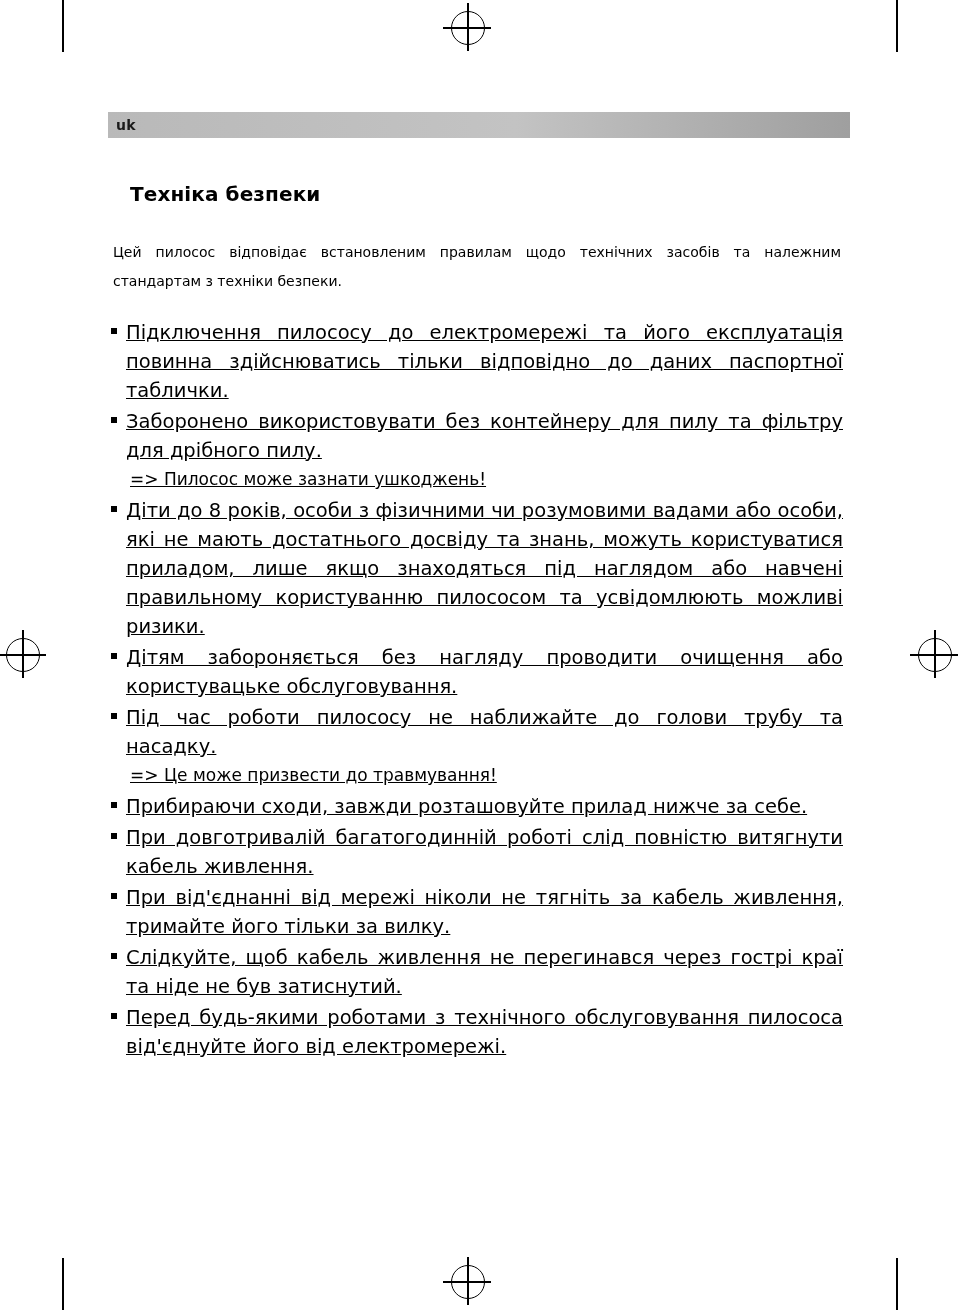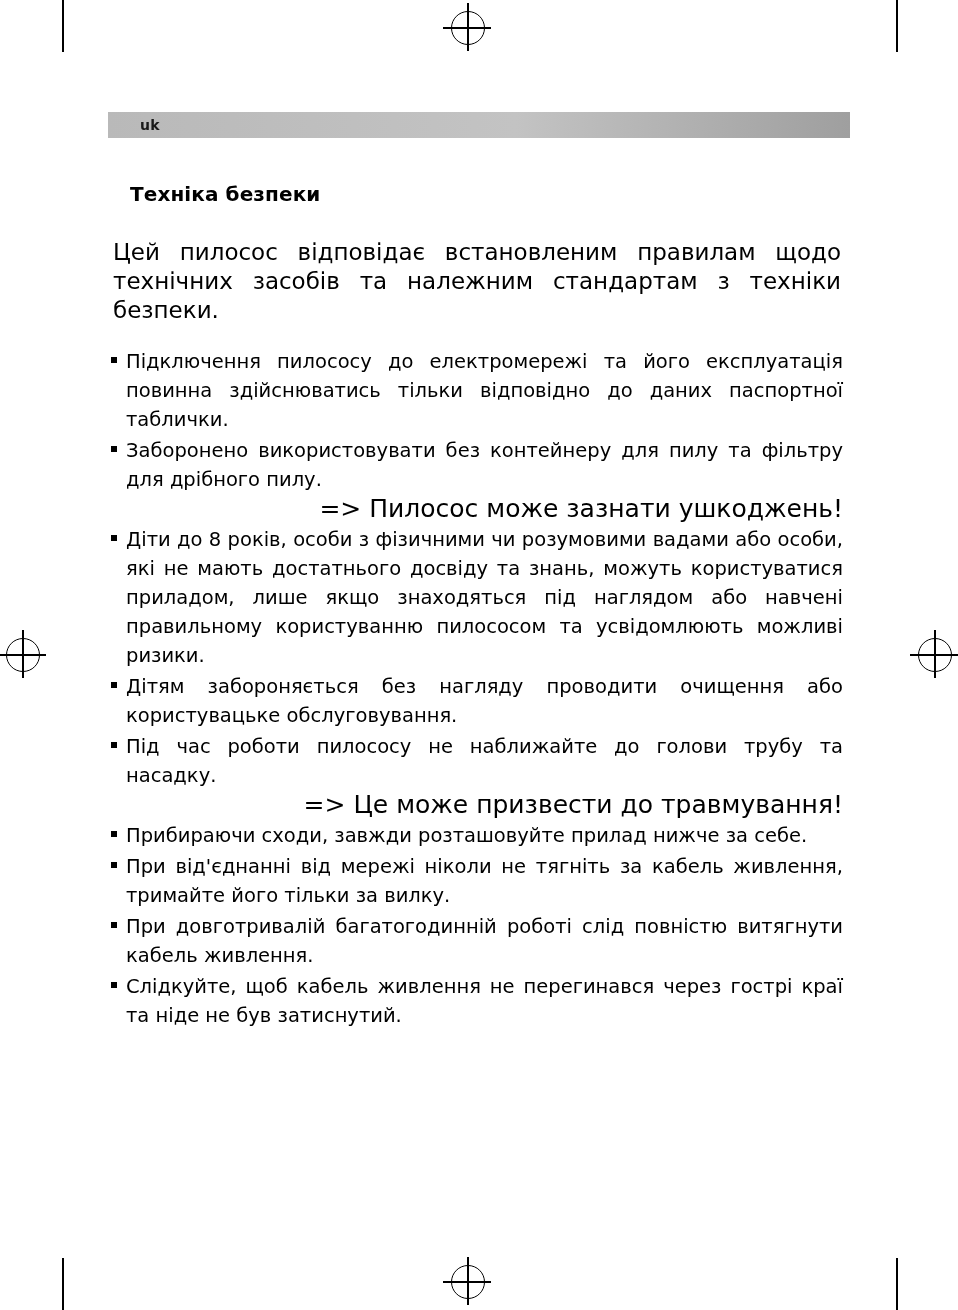--- a/index.html
+++ b/index.html
@@ -56,56 +56,57 @@
     left: 108px;
     top: 112px;
     width: 742px;
   }
 
   .lang-bar {
     height: 26px;
     background: linear-gradient(to right, #b9b9b9 0%, #c3c3c3 55%, #9f9f9f 100%);
     display: flex;
     align-items: center;
-    padding-left: 32px;
+    padding-left: 8px;
     box-sizing: border-box;
   }
   .lang-bar .lang-code {
     font-size: 14px;
     font-weight: bold;
     letter-spacing: 0.4px;
     color: #1a1a1a;
   }
 
   h1.doc-title {
     font-size: 20px;
     font-weight: bold;
     margin: 44px 0 0 22px;
     letter-spacing: 0.1px;
   }
 
   p.intro {
-    font-size: 23px;
+    font-size: 14px;
     line-height: 29px;
     margin: 32px 0 0 5px;
     text-align: justify;
     text-justify: inter-word;
     width: 728px;
   }
 
   ul.safety-list {
     list-style: none;
     margin: 22px 0 0 0;
     padding: 0;
     width: 735px;
   }
   ul.safety-list > li {
     position: relative;
     padding-left: 18px;
     margin-bottom: 2px;
+    text-decoration: underline;
   }
   ul.safety-list > li .bullet {
     position: absolute;
     left: 3px;
     top: 10px;
     width: 6px;
     height: 6px;
     background: #000;
   }
   ul.safety-list > li .li-text {
@@ -113,23 +114,23 @@
     font-size: 19.5px;
     line-height: 29px;
     text-align: justify;
     text-justify: inter-word;
   }
   ul.safety-list > li .li-text.nojust {
     text-align: left;
   }
   ul.safety-list > li .note {
     display: block;
-    font-size: 25px;
+    font-size: 17px;
     line-height: 29px;
-    text-align: right;
+    text-align: left;
     padding-left: 4px;
   }
 </style>
 </head>
 <body>
 
 <div class="crop-line" style="left:62px; top:0; width:1.5px; height:52px;"></div>
 <div class="crop-line" style="left:896px; top:0; width:1.5px; height:52px;"></div>
 <div class="crop-line" style="left:62px; top:1258px; width:1.5px; height:52px;"></div>
 <div class="crop-line" style="left:896px; top:1258px; width:1.5px; height:52px;"></div>
@@ -180,28 +181,32 @@
     </li>
 
     <li>
       <span class="bullet"></span>
       <span class="li-text">Прибираючи сходи, завжди розташовуйте прилад нижче за себе.</span>
     </li>
 
 
     <li>
       <span class="bullet"></span>
+      <span class="li-text">При довготривалій багатогодинній роботі слід повністю витягнути кабель живлення.</span>
+    </li>
+
+    <li>
+      <span class="bullet"></span>
       <span class="li-text">При від'єднанні від мережі ніколи не тягніть за кабель живлення, тримайте його тільки за вилку.</span>
     </li>
 
     <li>
       <span class="bullet"></span>
-      <span class="li-text">При довготривалій багатогодинній роботі слід повністю витягнути кабель живлення.</span>
-    </li>
-
-    <li>
-      <span class="bullet"></span>
       <span class="li-text">Слідкуйте, щоб кабель живлення не перегинався через гострі краї та ніде не був затиснутий.</span>
     </li>
 
+    <li>
+      <span class="bullet"></span>
+      <span class="li-text">Перед будь-якими роботами з технічного обслуговування пилососа від'єднуйте його від електромережі.</span>
+    </li>
 
   </ul>
 </div>
 
 </body></html>

